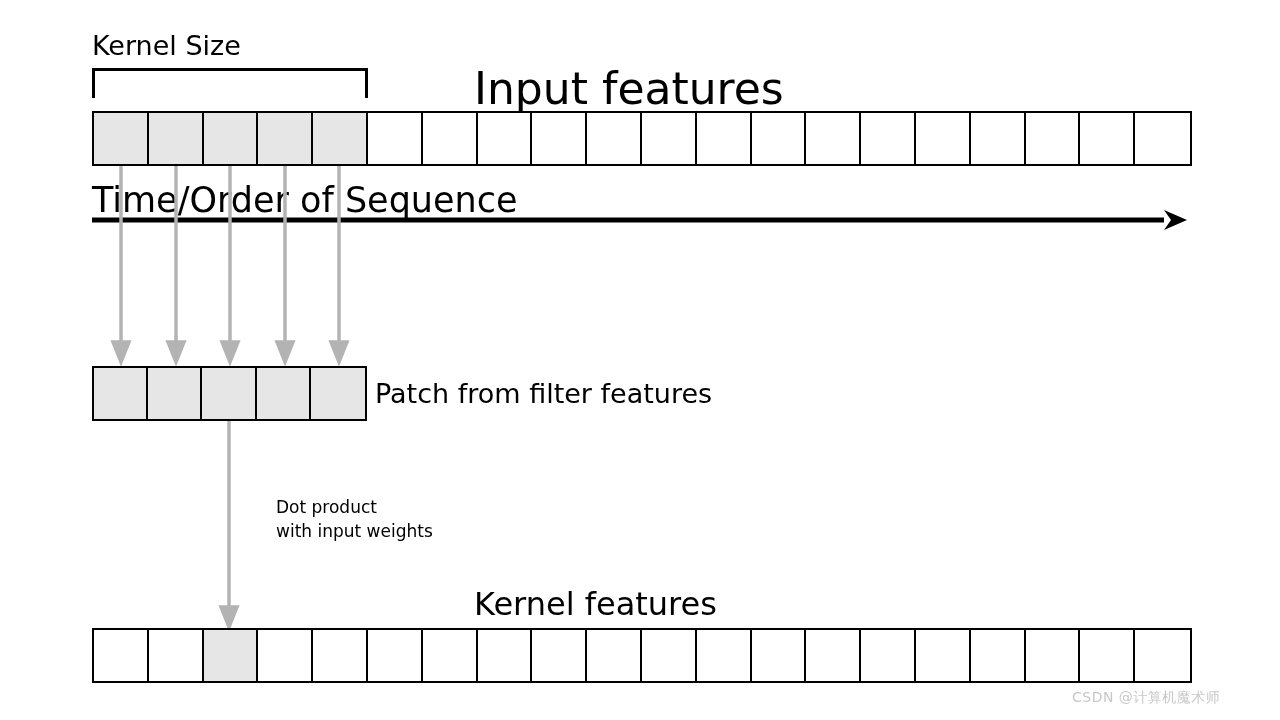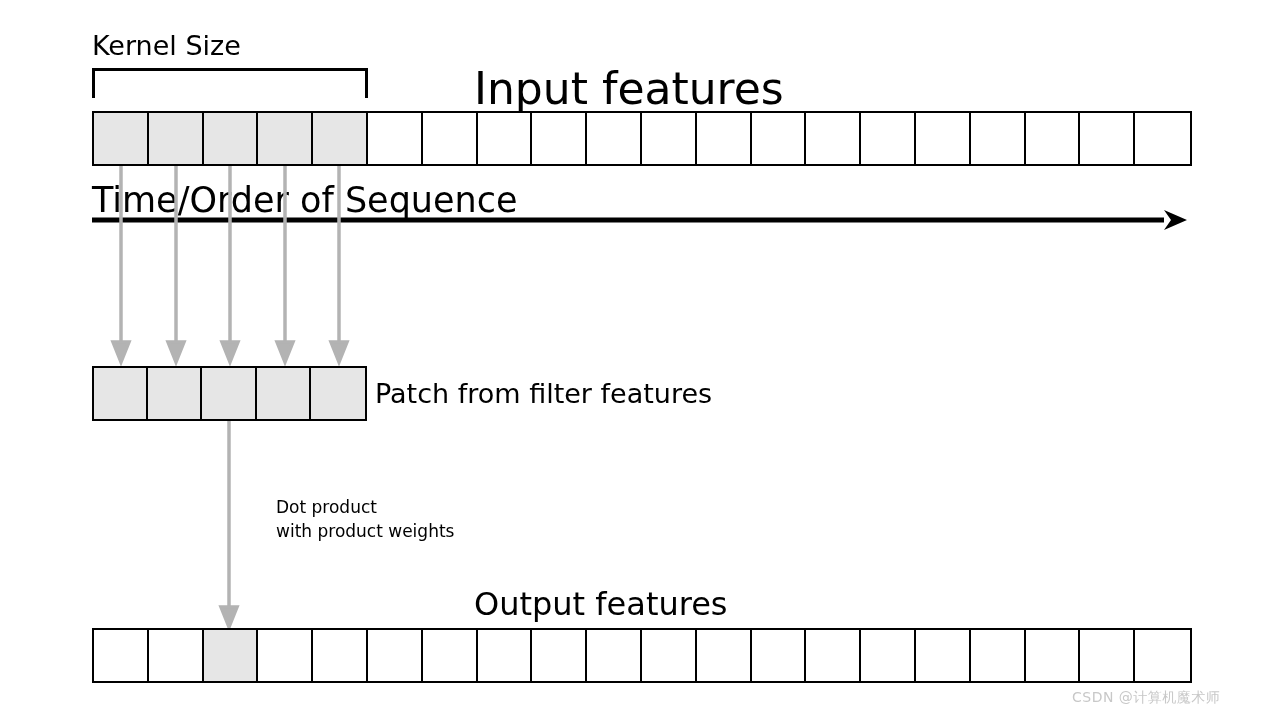--- a/index.html
+++ b/index.html
@@ -185,24 +185,24 @@
 
 <svg class="abs" id="dot-arrow" viewBox="0 0 60 208">
   <g stroke="#b3b3b3" stroke-width="3.5" fill="#b3b3b3">
     <line x1="29" y1="0" x2="29" y2="188"></line>
     <polygon points="21,186 37,186 29,206"></polygon>
   </g>
 </svg>
 
 <div class="abs label-dot">
   <div>Dot product</div>
-  <div>with product weights</div>
+  <div>with input weights</div>
 </div>
 
-<div class="abs title-output">Output features</div>
+<div class="abs title-output">Kernel features</div>
 
 <div class="abs strip" id="output-strip" style="width: 1100px;">
     <div class="cell" style="width: 55px;"></div>
     <div class="cell" style="width: 55px;"></div>
     <div class="cell shaded" style="width: 55px;"></div>
     <div class="cell" style="width: 55px;"></div>
     <div class="cell" style="width: 55px;"></div>
     <div class="cell" style="width: 55px;"></div>
     <div class="cell" style="width: 55px;"></div>
     <div class="cell" style="width: 55px;"></div>

